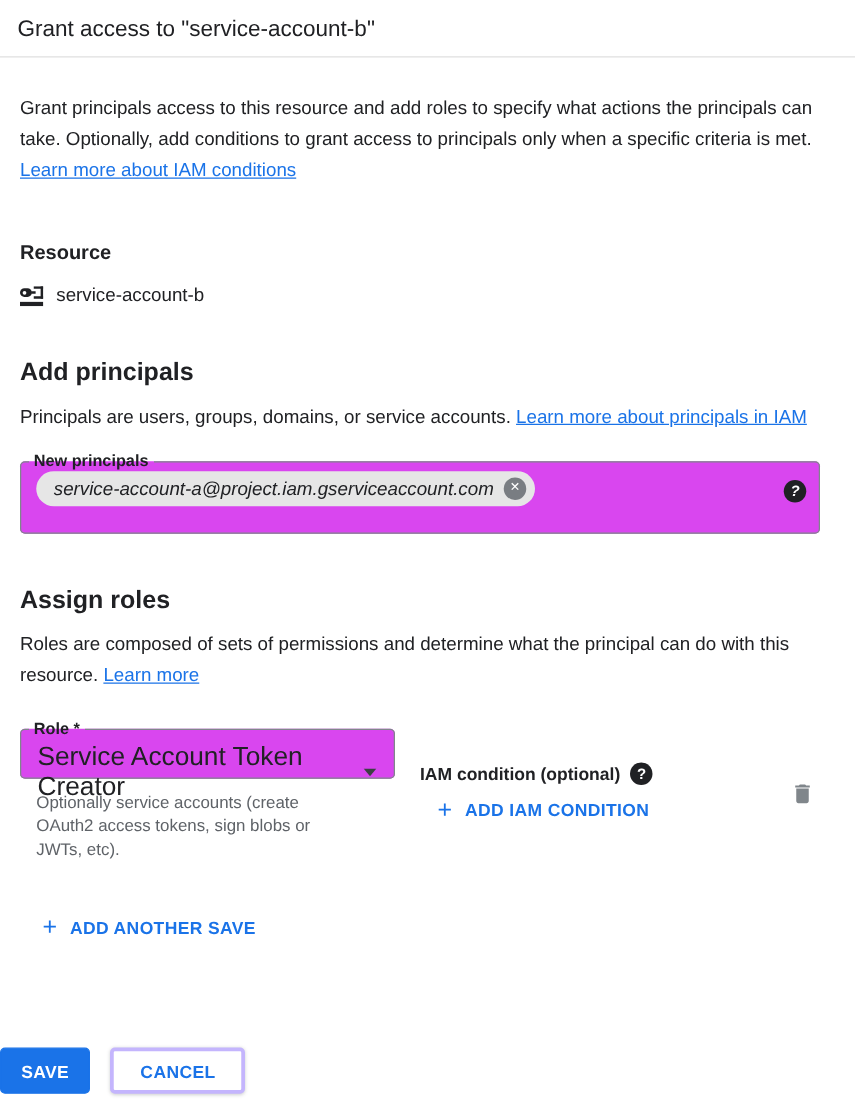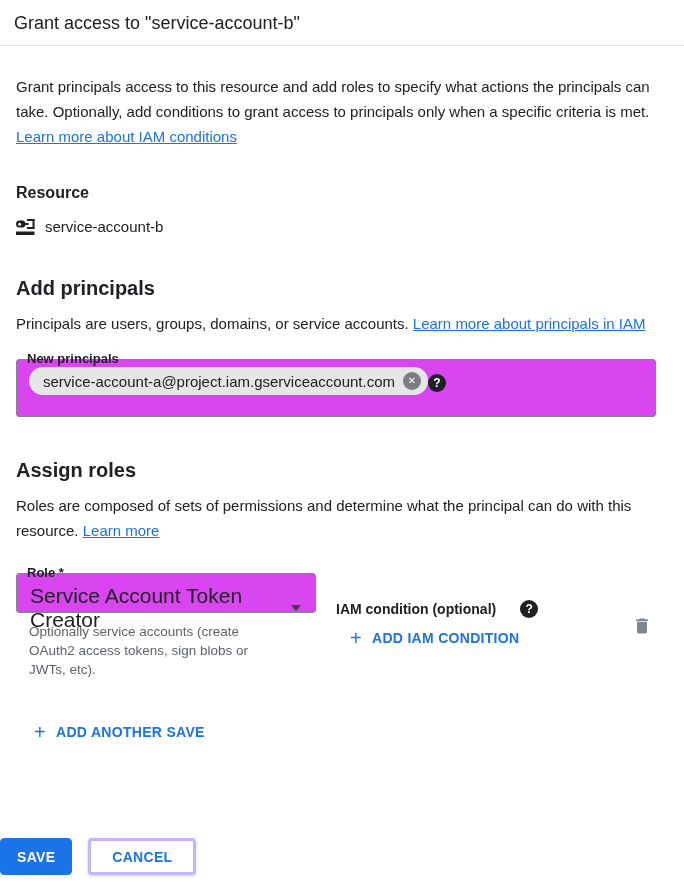--- a/index.html
+++ b/index.html
@@ -34,21 +34,21 @@
   }
   .intro-text { margin-top: 28px; }
 
   a.link {
     color: #1a73e8;
     text-decoration: underline;
     cursor: pointer;
   }
 
   h3.section-heading-sm {
-    margin-top: 34px;
+    margin-top: 44px;
     font-size: 16px;
     font-weight: 700;
     line-height: 20px;
   }
   h2.section-heading-lg {
     margin-top: 40px;
     font-size: 20px;
     font-weight: 700;
     line-height: 26px;
   }
@@ -79,22 +79,24 @@
   }
 
   .principals-field {
     margin-top: 16px;
     width: 640px;
     min-height: 65px;
     cursor: text;
   }
   .principals-inner {
     display: flex;
+    justify-content: space-between;
     align-items: flex-start;
     padding: 1px 10px 14px 12px;
+    font-style: italic;
   }
 
   .chip {
     display: inline-flex;
     align-items: center;
     gap: 8px;
     background: #e6e6e6;
     border-radius: 16px;
     padding: 5px 7px 5px 14px;
     font-size: 15px;
@@ -163,21 +165,21 @@
     width: 270px;
     font-size: 13.5px;
     line-height: 19px;
     color: #5f6368;
   }
 
   .condition-col { flex: 1 1 auto; padding-top: 3px; }
   .condition-label-row {
     display: flex;
     align-items: center;
-    gap: 24px;
+    gap: 8px;
   }
   .condition-label {
     font-size: 14px;
     font-weight: 700;
     color: #202124;
   }
   .text-button {
     display: inline-flex;
     align-items: center;
     gap: 10px;

